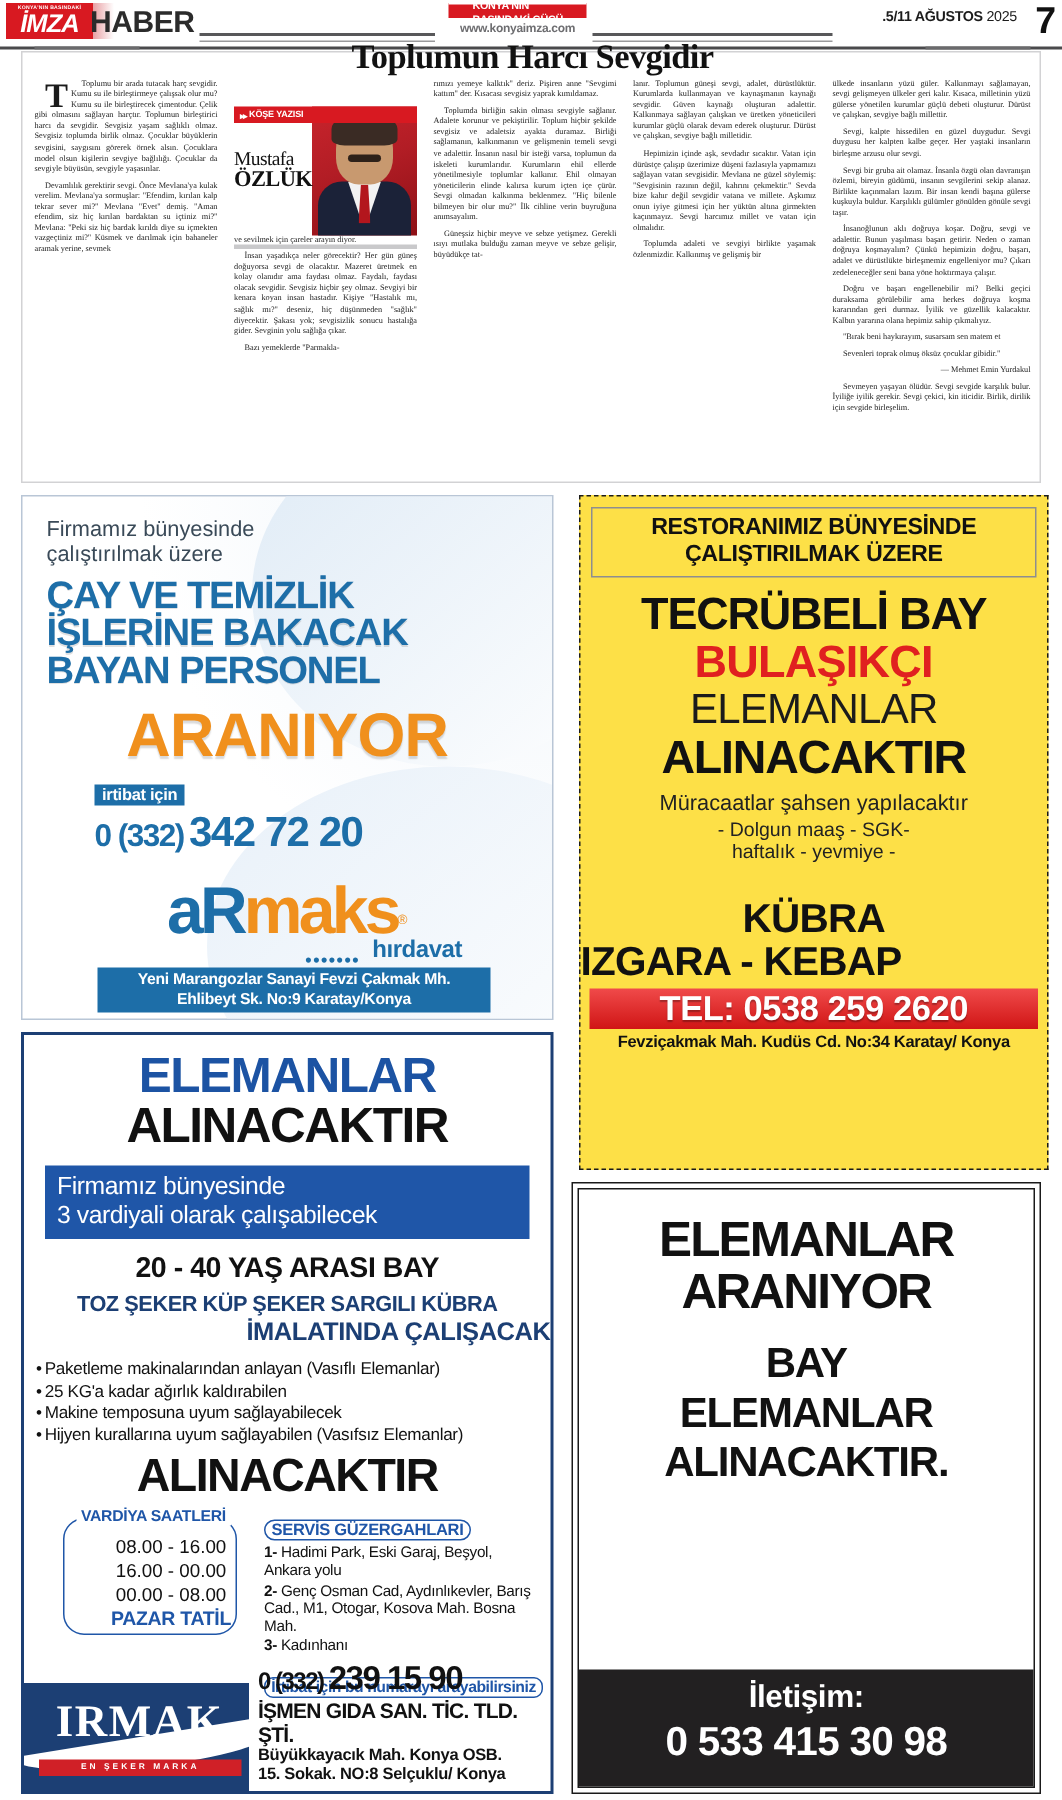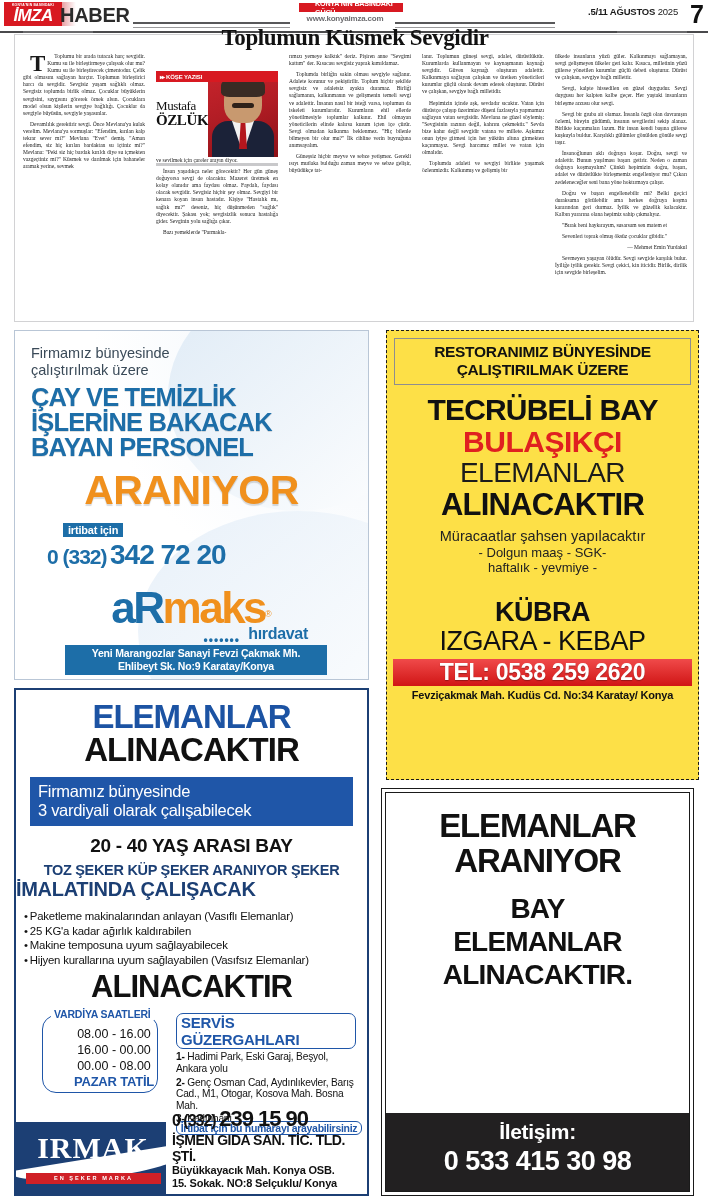--- a/index.html
+++ b/index.html
@@ -30,21 +30,21 @@
   .haber-word {
     position:absolute; left:60px; top:4px; font-size:20px; font-weight:800;
     color:#2b2b2b; letter-spacing:-.3px;
   }
   .rule-left { position:absolute; left:133px; top:22px; width:157px; height:2px; background:#58585a; }
   .rule-mid  { position:absolute; left:133px; top:27px; width:157px; height:1px; background:#9a9a9c; }
   .rule-right{ position:absolute; left:395px; top:22px; width:160px; height:2px; background:#58585a; }
   .rule-right2{ position:absolute; left:395px; top:27px; width:160px; height:1px; background:#9a9a9c; }
 
   .konya-badge {
-    position:absolute; left:299px; top:2px; width:104px; height:10px;
+    position:absolute; left:299px; top:2px; width:92px; height:10px;
     background:#d81921; color:#fff; font-size:7.2px; font-weight:800;
     display:flex; align-items:center; justify-content:center; letter-spacing:-.2px;
     border-top:1.5px solid #fff;
     padding-left:16px;
   }
   .konya-url {
     position:absolute; left:299px; top:14px; width:92px; text-align:center;
     font-size:8px; color:#6d6d70; font-weight:600; letter-spacing:-.2px;
   }
   .dateline {
@@ -143,21 +143,21 @@
     margin-top:10px; text-align:center; font-size:41px; line-height:41px;
     font-weight:800; color:#f0901d; letter-spacing:-.5px;
     text-shadow:0 2px 1px rgba(0,0,0,.15);
   }
   .ar-irtibat {
     margin-top:12px; margin-left:32px; display:inline-block;
     background:#1d6ea8; color:#fff; font-size:11px; font-weight:700;
     padding:1px 5px; letter-spacing:-.2px;
   }
   .ar-phone {
-    margin-top:1px; margin-left:16px; color:#1d6ea8; font-weight:800;
+    margin-top:1px; margin-left:32px; color:#1d6ea8; font-weight:800;
     letter-spacing:-1px; white-space:nowrap;
   }
   .ar-phone .pre { font-size:21px; }
   .ar-phone .num { font-size:28px; }
   .ar-logo { position:relative; margin-top:14px; text-align:center; height:62px; }
   .ar-logo .word { font-size:44px; line-height:46px; font-weight:800; letter-spacing:-2.5px; }
   .ar-logo .a { color:#1d6ea8; }
   .ar-logo .r { color:#1d6ea8; }
   .ar-logo .maks { color:#f0901d; }
   .ar-logo .reg { font-size:9px; vertical-align:super; color:#f0901d; }
@@ -191,22 +191,22 @@
            color:#e02020; letter-spacing:-.5px; }
   .kb-l3 { text-align:center; font-size:28px; line-height:30px; font-weight:400;
            color:#1b1b1b; letter-spacing:-.5px; }
   .kb-l4 { text-align:center; font-size:31px; line-height:34px; font-weight:800;
            color:#111; letter-spacing:-.8px; }
   .kb-det { margin-top:7px; text-align:center; font-size:13px; line-height:15.5px;
             color:#222; font-weight:400; }
   .kb-det .big { font-size:14.5px; }
   .kb-name1 { margin-top:22px; text-align:center; font-size:27px; line-height:29px;
               font-weight:800; color:#111; letter-spacing:-.5px; }
-  .kb-name2 { text-align:center; font-size:27px; line-height:29px;
-              font-weight:400; color:#111; letter-spacing:-.5px; }
+  .kb-name2 { text-align:left; font-size:27px; line-height:29px;
+              font-weight:700; color:#111; letter-spacing:-.5px; }
   .kb-tel {
     margin:3px 6px 0 6px; background:linear-gradient(#f04a4a,#d01515);
     color:#fff; text-align:center; font-size:23px; line-height:27px;
     font-weight:700; letter-spacing:-.3px; text-shadow:0 1px 1px rgba(0,0,0,.3);
   }
   .kb-addr { margin-top:3px; text-align:center; font-size:11px; font-weight:700;
              color:#111; letter-spacing:-.2px; }
 
   
   .ad-irmak {
@@ -220,21 +220,21 @@
            font-weight:800; color:#111; letter-spacing:-1px; }
   .ir-band {
     margin:10px 14px 0 14px; background:#1f56a8; color:#fff;
     padding:5px 8px 6px 8px; font-size:16.5px; line-height:19px; font-weight:400;
     letter-spacing:-.3px;
   }
   .ir-age { margin-top:9px; text-align:center; font-size:19px; font-weight:800;
             color:#111; letter-spacing:-.3px; }
   .ir-prod1 { margin-top:5px; text-align:center; font-size:14.5px; font-weight:800;
               color:#1c3f74; letter-spacing:-.3px; }
-  .ir-prod2 { text-align:left; font-size:20px; font-weight:800;
+  .ir-prod2 { text-align:right; font-size:17px; font-weight:800;
               color:#1c3f74; letter-spacing:-.3px; }
   .ir-list { margin:8px 8px 0 8px; }
   .ir-list li { list-style:none; font-size:11.4px; line-height:14.6px; color:#111;
                 letter-spacing:-.2px; }
   .ir-list li:before { content:"\2022"; margin-right:2px; }
   .ir-alin { margin-top:4px; text-align:center; font-size:31px; line-height:32px;
              font-weight:800; color:#111; letter-spacing:-1px; }
   .ir-salary {
     margin:1px 10px 0 10px; background:#1f56a8; color:#fff; text-align:center;
     font-size:16.5px; line-height:20px; font-weight:800; letter-spacing:-.4px;
@@ -245,21 +245,21 @@
     border:1.6px solid #1f56a8; border-radius:14px; text-align:center;padding-left:28px;
   }
   .ir-vardiya .ttl {
     position:absolute; left:8px; top:-8px; background:#fff; padding:0 3px;
     font-size:10.5px; font-weight:800; color:#1f56a8; letter-spacing:-.2px;
   }
   .ir-vardiya .row { margin-top:1px; font-size:12.5px; line-height:15px; color:#111; font-weight:400; }
   .ir-vardiya .row.first { margin-top:11px; }
   .ir-vardiya .pazar { font-size:13px; font-weight:700; color:#1f56a8; letter-spacing:-.2px; }
   .ir-servis { position:absolute; left:160px; top:0px; width:180px; }
-  .ir-servis .ttl { font-size:15px; font-weight:800; color:#1f56a8;
+  .ir-servis .ttl { font-size:11px; font-weight:800; color:#1f56a8;
      border:1.4px solid #1f56a8; border-radius:7px; display:inline-block;
      padding:0 4px; letter-spacing:-.2px; }
   .ir-servis .itm { font-size:10.2px; line-height:11.6px; color:#111; margin-top:2px; letter-spacing:-.2px; }
   .ir-servis .itm b { font-weight:800; }
   .ir-callbar {
     position:absolute; left:160px; bottom:-4px; width:186px;
     border:1.3px solid #1f56a8; border-radius:6px; text-align:center;
     font-size:10.5px; font-weight:800; color:#1f56a8; letter-spacing:-.3px;
   }
   .ir-foot { position:absolute; left:0; bottom:0; width:351px; height:72px; }
@@ -336,21 +336,21 @@
       <span>.5/11 AĞUSTOS</span>
       <span class="thin">2025</span>
     </div>
     <div class="pageno">7</div>
     <div class="masthead-bottom"></div>
   </div>
 
   <div class="article">
     <div class="headline">
       <span class="hl-rule-l"></span>
-      <span>Toplumun Küsmek Sevgidir</span>
+      <span>Toplumun Harcı Sevgidir</span>
       <span class="hl-rule-r"></span>
     </div>
 
     <div class="cols">
 
       <div class="col c1">
         <p><span class="dropcap">T</span><span>Toplumu bir arada tutacak harç sevgidir. Kumu su ile birleştirmeye çalışsak olur mu? Kumu su ile birleştirecek çimentodur. Çelik gibi olmasını sağlayan harçtır. Toplumun birleştirici harcı da sevgidir. Sevgisiz yaşam sağlıklı olmaz. Sevgisiz toplumda birlik olmaz. Çocuklar büyüklerin sevgisini, saygısını görerek örnek alsın. Çocuklara model olsun kişilerin sevgiye bağlılığı. Çocuklar da sevgiyle büyüsün, sevgiyle yaşasınlar.</span></p>
         <p>Devamlılık gerektirir sevgi. Önce Mevlana'ya kulak verelim. Mevlana'ya sormuşlar: "Efendim, kırılan kalp tekrar sever mi?" Mevlana "Evet" demiş. "Aman efendim, siz hiç kırılan bardaktan su içtiniz mi?" Mevlana: "Peki siz hiç bardak kırıldı diye su içmekten vazgeçtiniz mi?" Küsmek ve darılmak için bahaneler aramak yerine, sevmek</p>
       </div>
 
@@ -460,21 +460,21 @@
   </div>
 
   <div class="ad-irmak">
     <div class="ir-h1">ELEMANLAR</div>
     <div class="ir-h2">ALINACAKTIR</div>
     <div class="ir-band">
       <div>Firmamız bünyesinde</div>
       <div>3 vardiyali olarak çalışabilecek</div>
     </div>
     <div class="ir-age">20 - 40 YAŞ ARASI BAY</div>
-    <div class="ir-prod1">TOZ ŞEKER KÜP ŞEKER  ARANIYOR ŞEKER</div>
+    <div class="ir-prod1">TOZ ŞEKER KÜP ŞEKER  SARGILI KÜBRA</div>
     <div class="ir-prod2">İMALATINDA ÇALIŞACAK</div>
     <ul class="ir-list">
       <li>Paketleme makinalarından anlayan (Vasıflı Elemanlar)</li>
       <li>25 KG'a kadar ağırlık kaldırabilen</li>
       <li>Makine temposuna uyum sağlayabilecek</li>
       <li>Hijyen kurallarına uyum sağlayabilen (Vasıfsız Elemanlar)</li>
     </ul>
     <div class="ir-alin">ALINACAKTIR</div>
 
     <div class="ir-mid">

